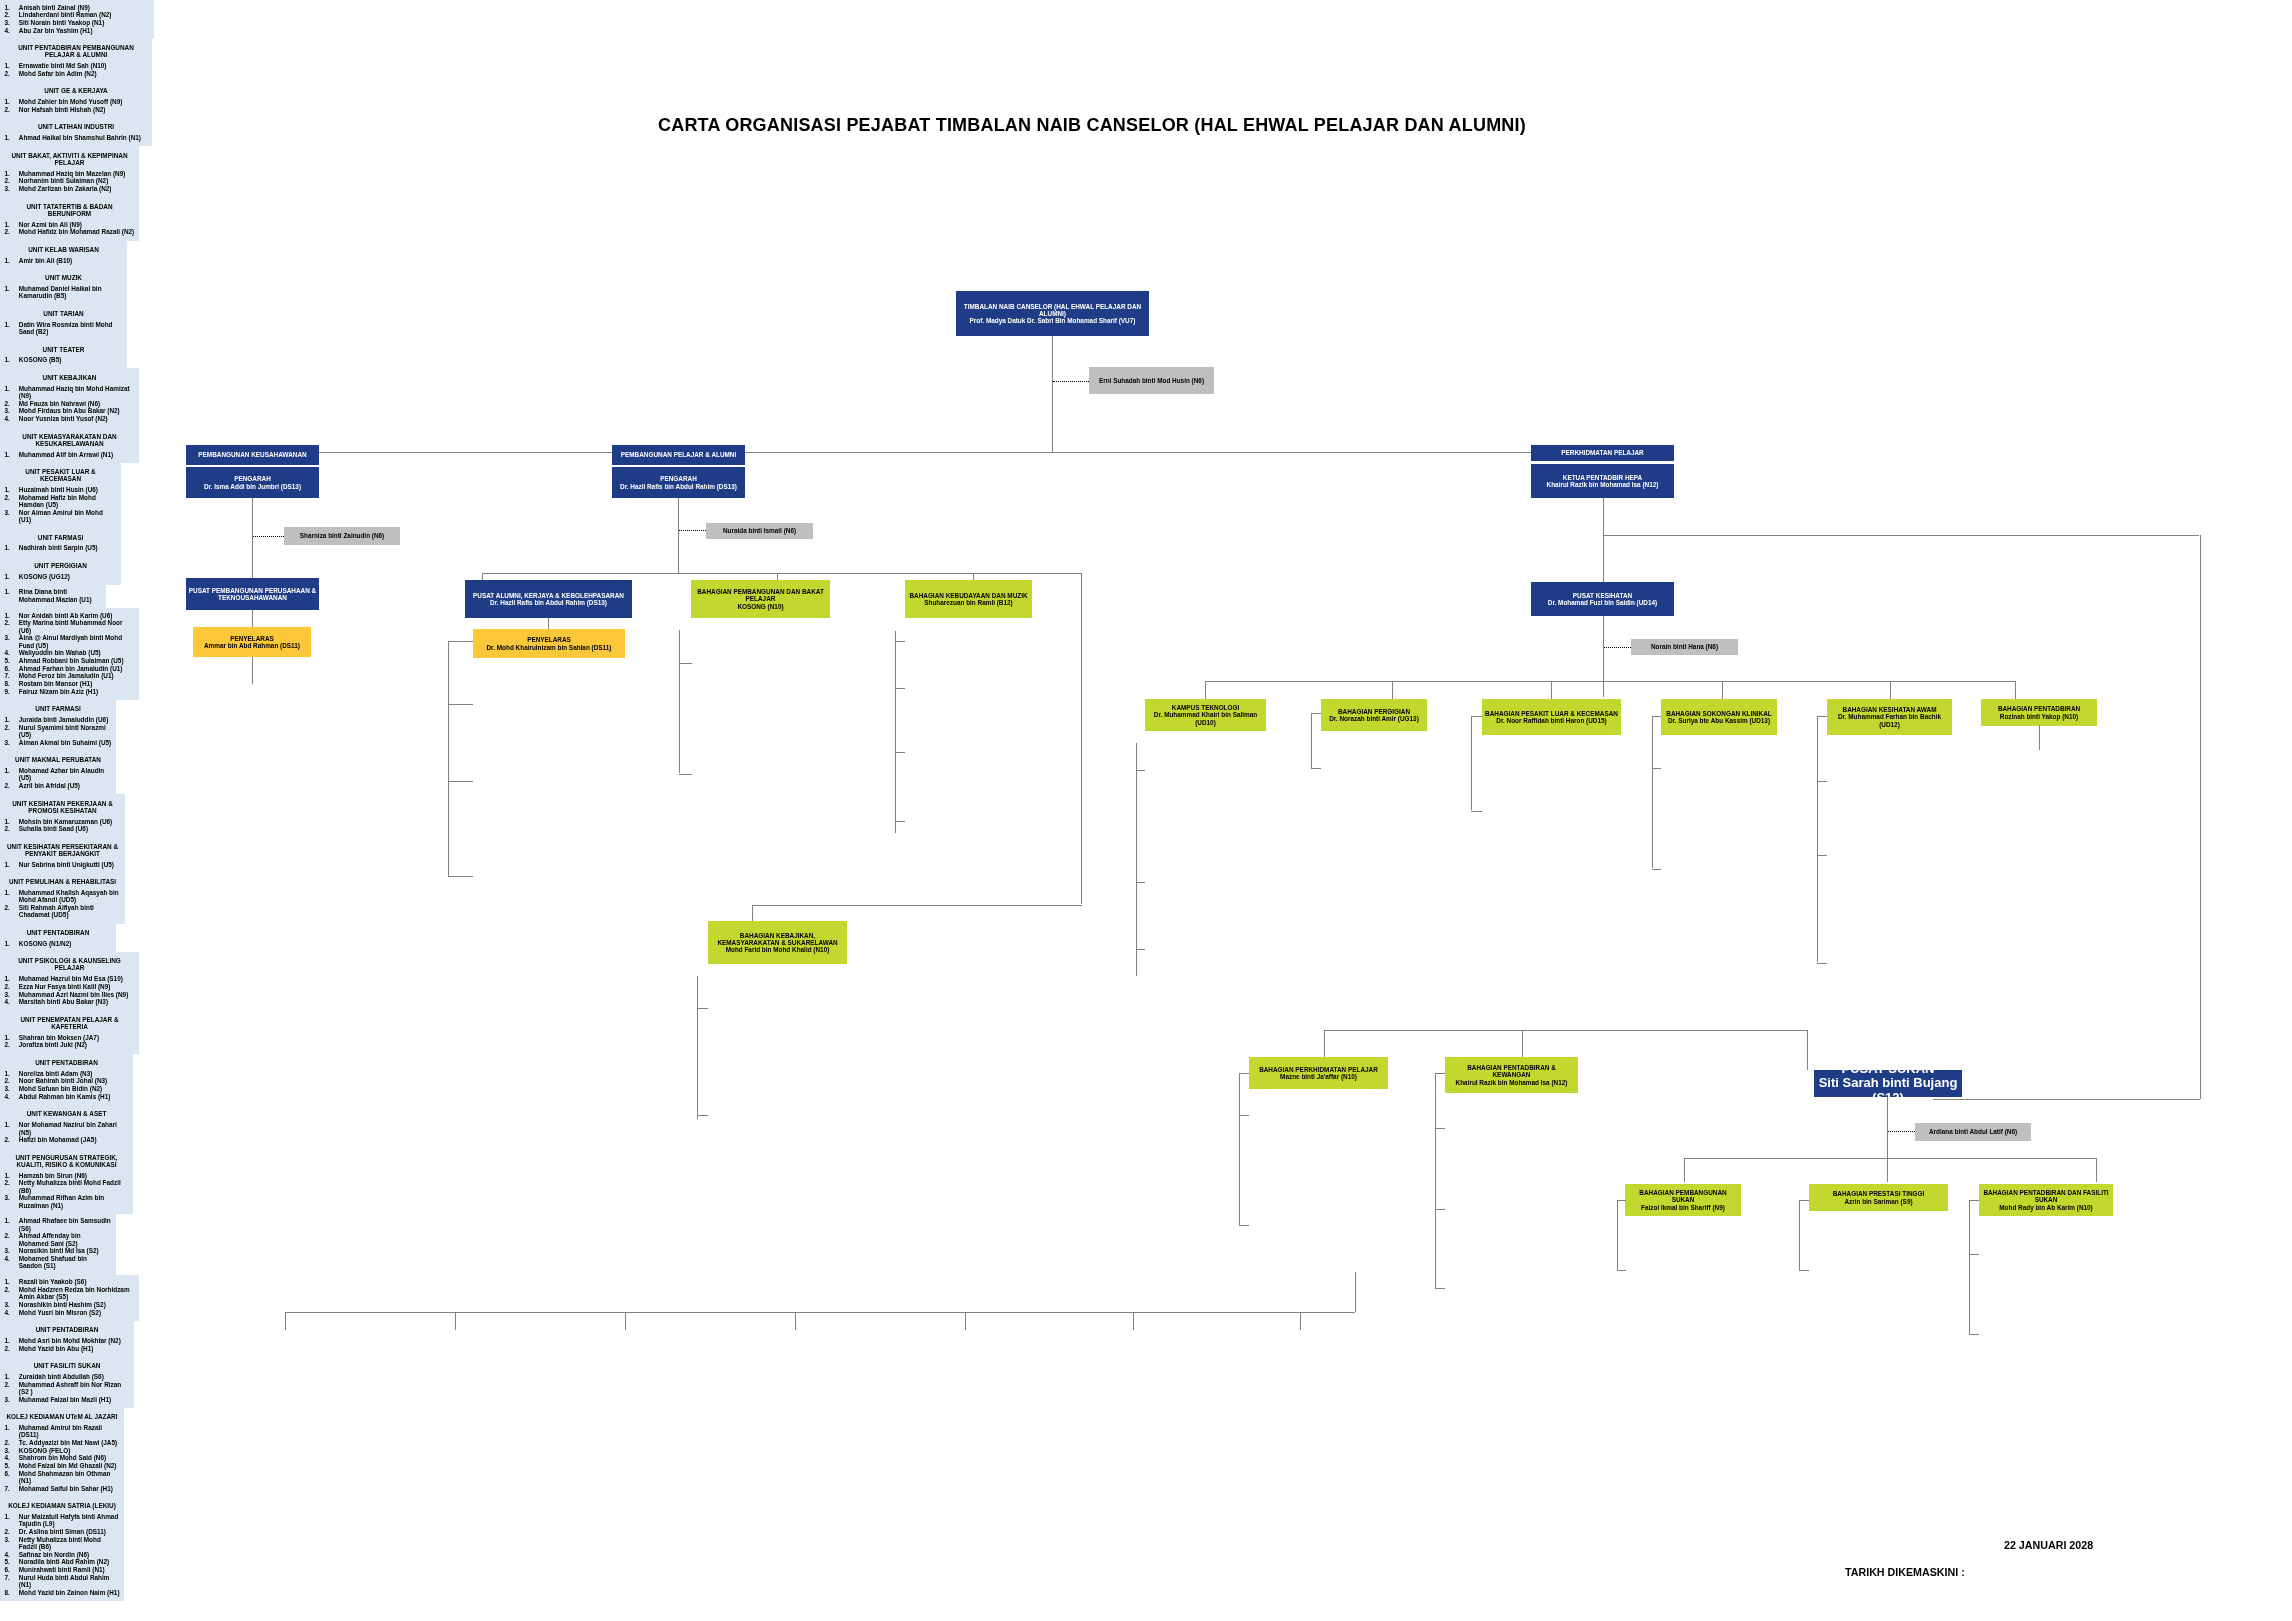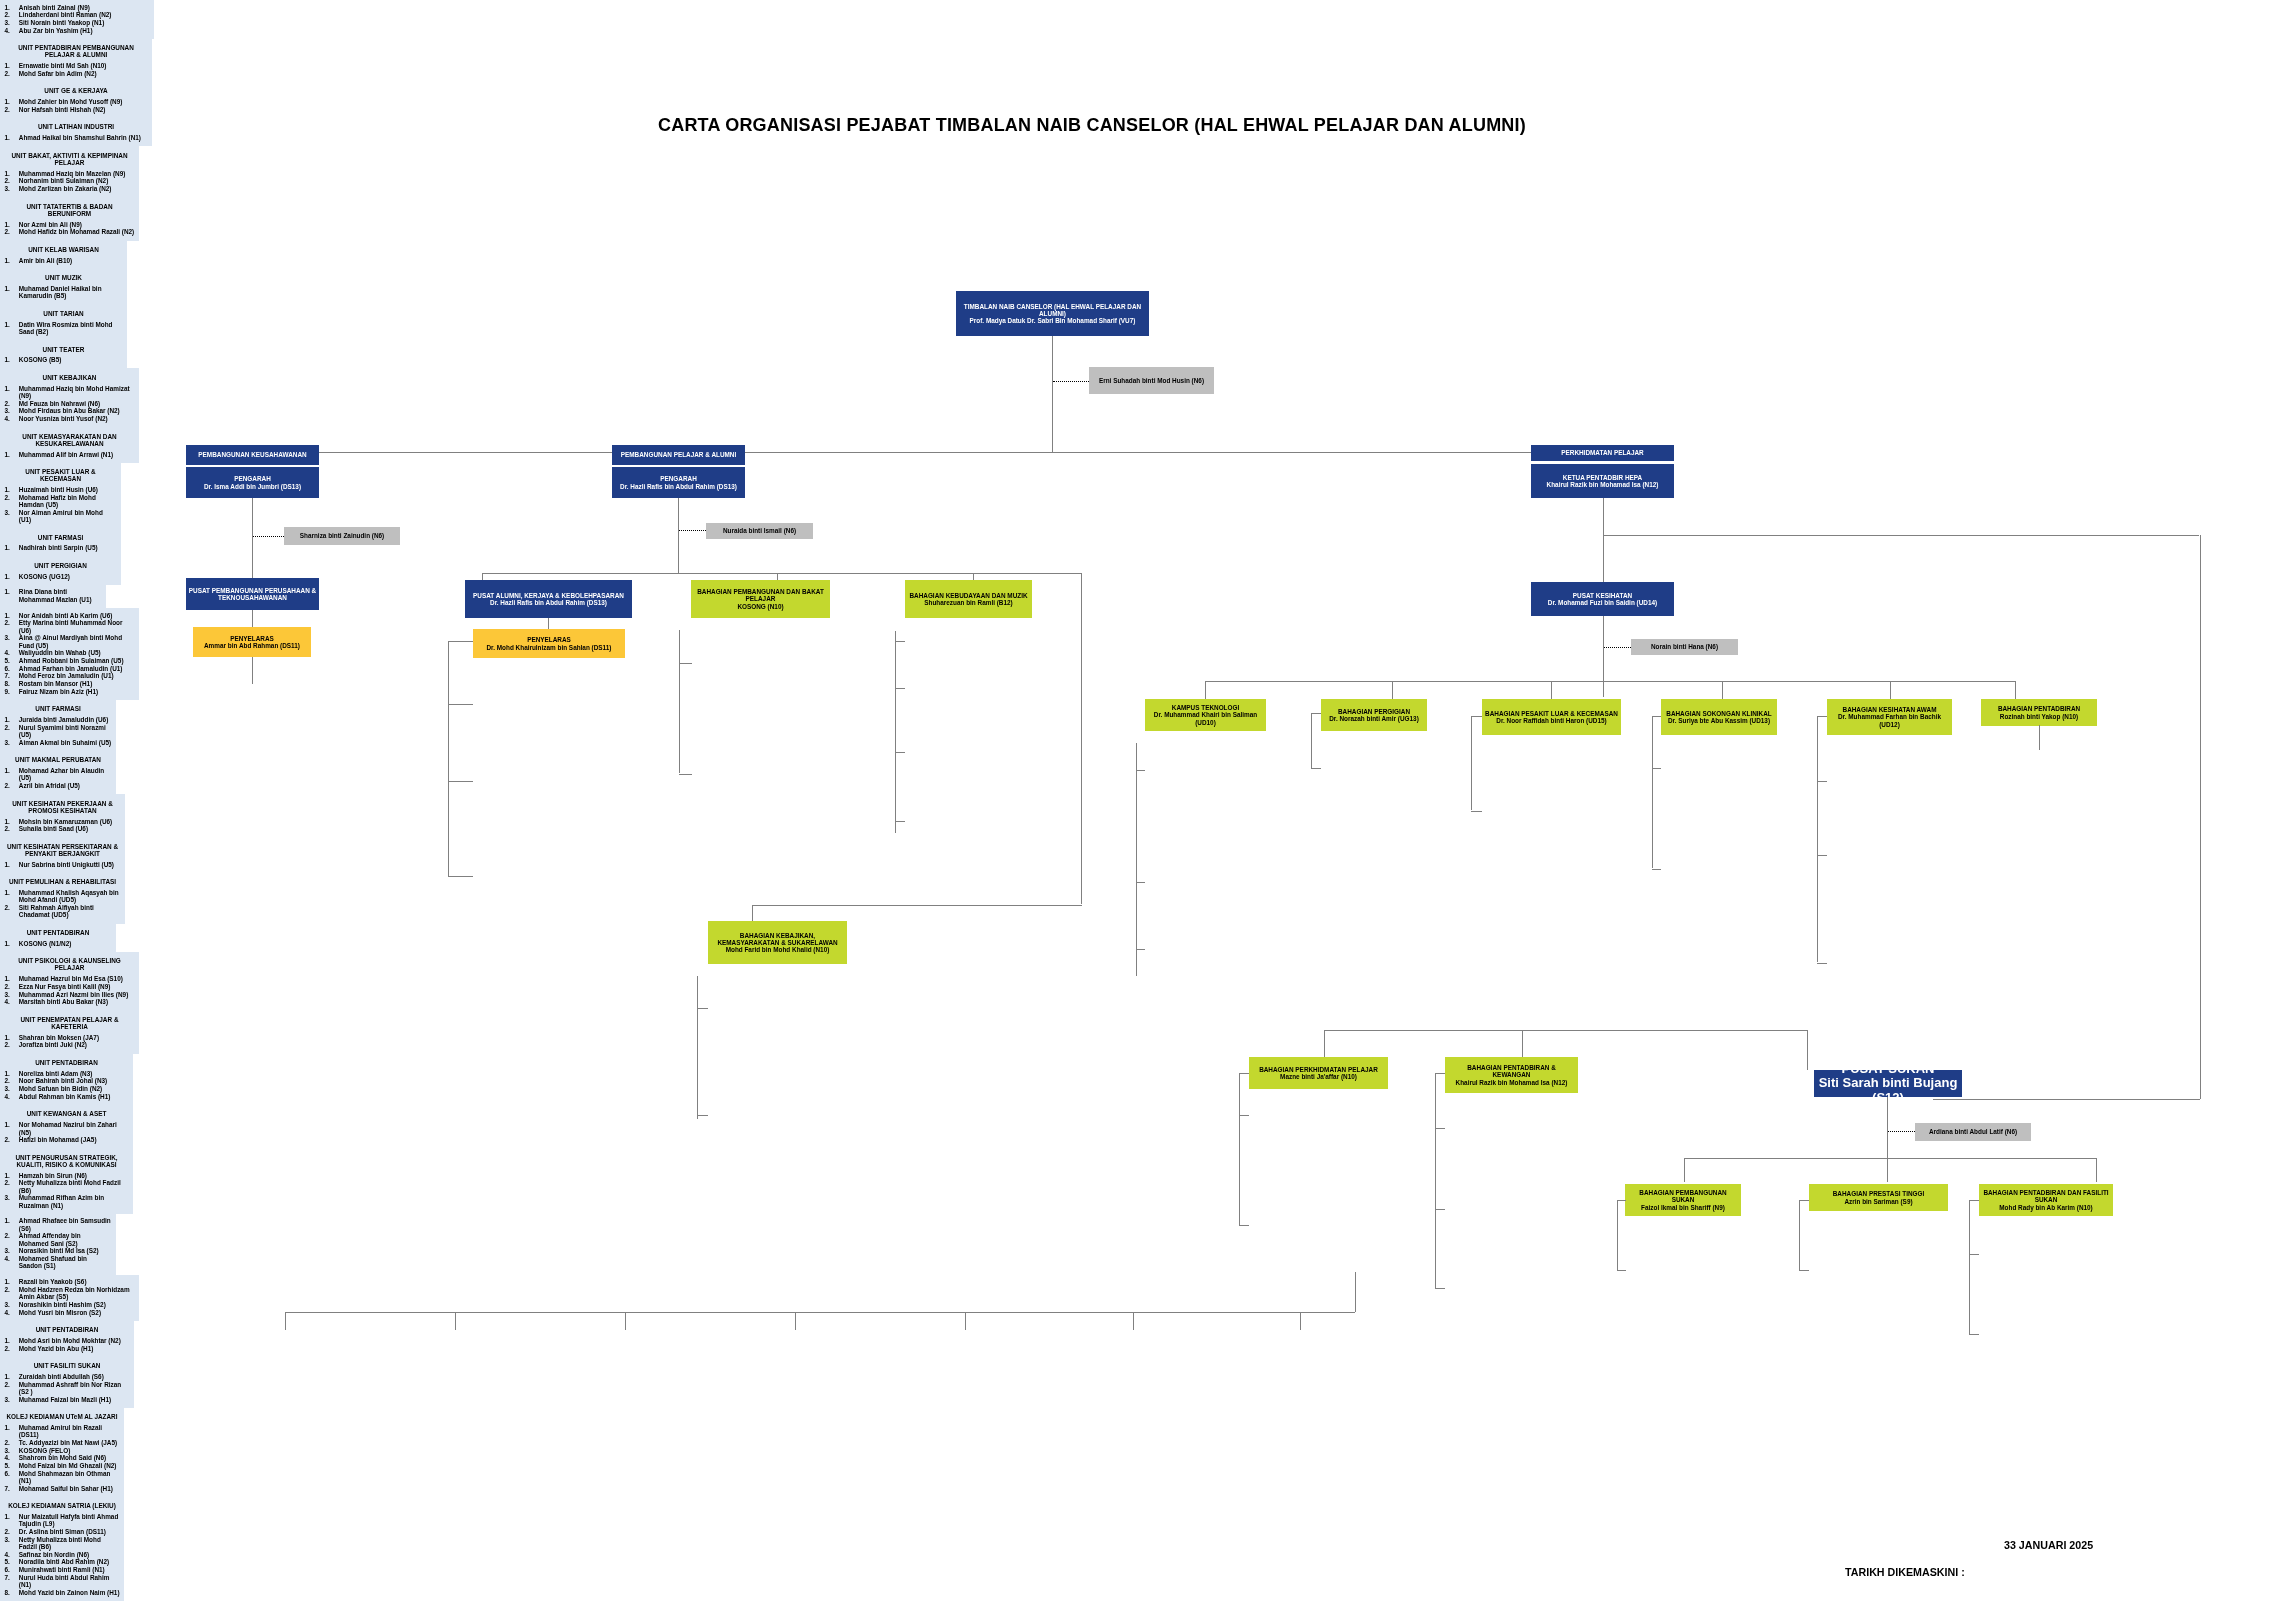--- a/index.html
+++ b/index.html
@@ -530,14 +530,14 @@
     <li><span class="num">3.</span><span>Netty Muhalizza binti Mohd Fadzil (B6)</span></li>
     <li><span class="num">4.</span><span>Safinaz bin Nordin (N6)</span></li>
     <li><span class="num">5.</span><span>Noradila binti Abd Rahim (N2)</span></li>
     <li><span class="num">6.</span><span>Munirahwati binti Ramli (N1)</span></li>
     <li><span class="num">7.</span><span>Nurul Huda binti Abdul Rahim (N1)</span></li>
     <li><span class="num">8.</span><span>Mohd Yazid bin Zainon Naim (H1)</span></li>
   </ol>
 </div>
 
 <div class="footer" style="left:1845px; top:1566px;">TARIKH DIKEMASKINI :</div>
-<div class="footer" style="left:2004px; top:1539px;">33 JANUARI 2025</div>
+<div class="footer" style="left:2004px; top:1539px;">22 JANUARI 2028</div>
 
 
 </body></html>

